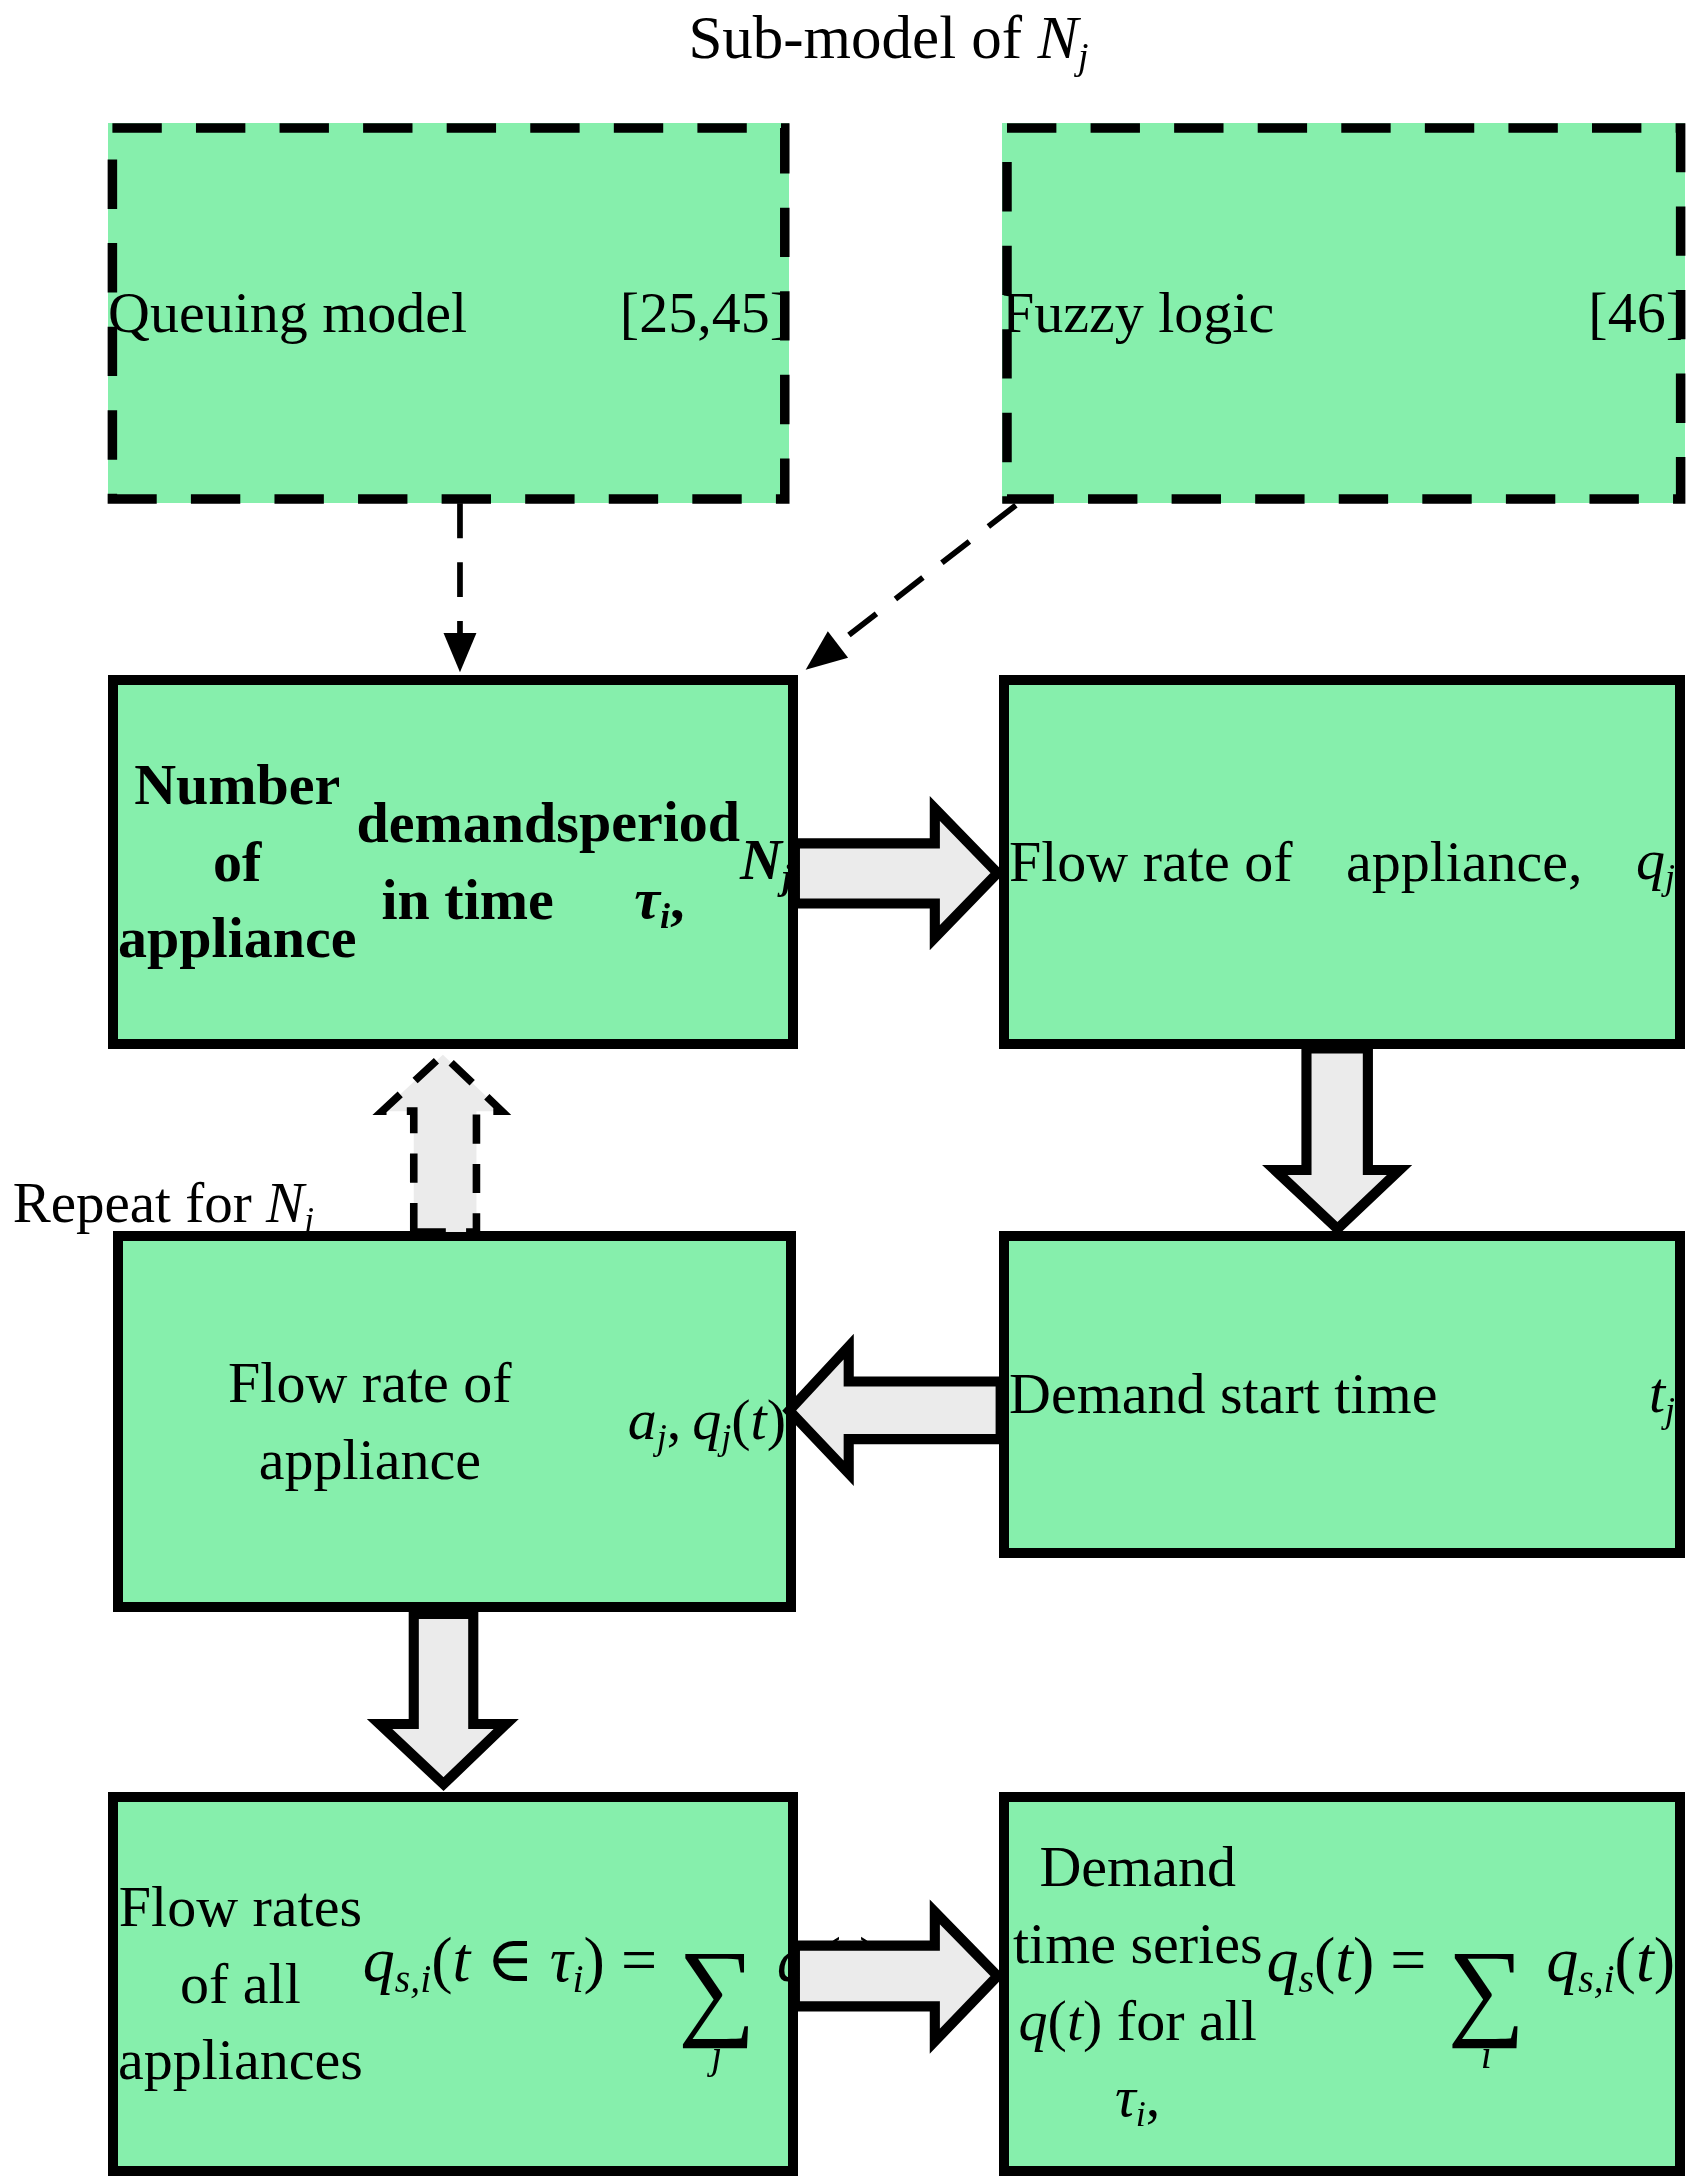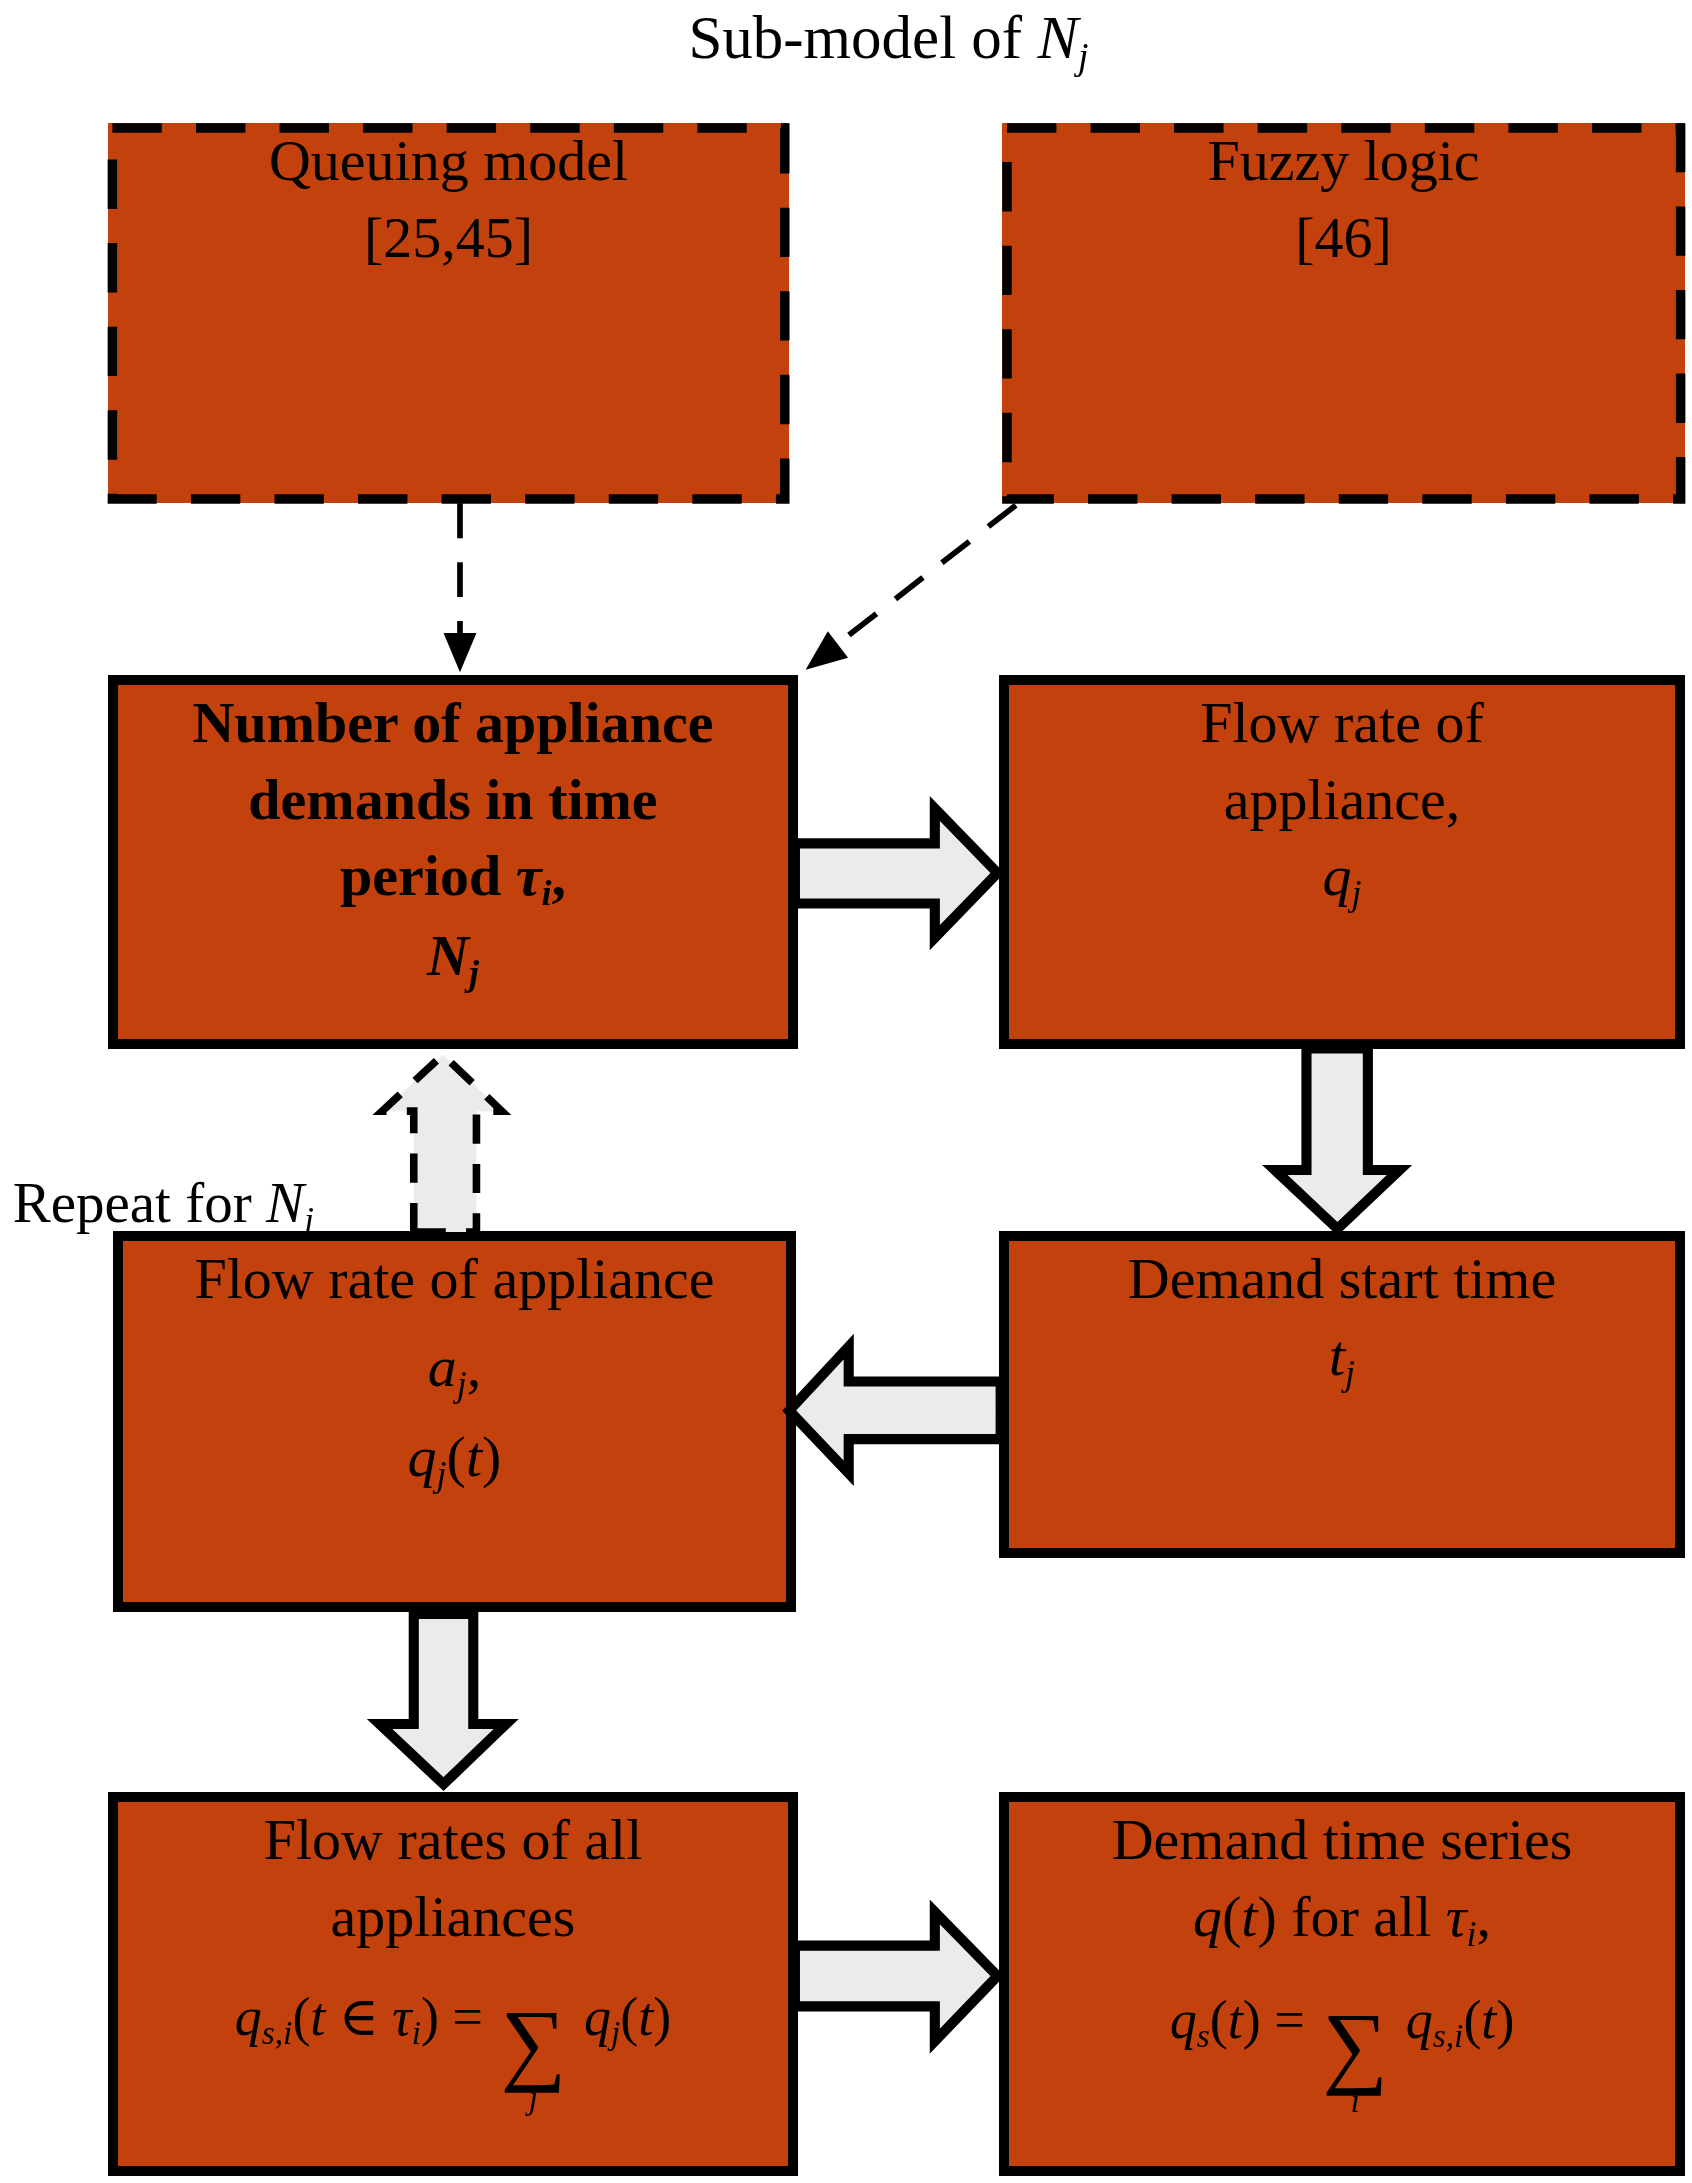--- a/index.html
+++ b/index.html
@@ -11,35 +11,35 @@
     font-family:"Liberation Serif","DejaVu Serif",serif;
     overflow:hidden;
   }
   .title{
     position:absolute;top:3.8px;left:0;width:100%;
     text-align:center;font-size:61px;line-height:1.1;
     transform:translateX(42px);
   }
   .box{
     position:absolute;box-sizing:border-box;
-    display:flex;flex-direction:column;
-    align-items:center;justify-content:flex-start;
+    display:flex;
+    align-items:center;justify-content:space-between;
     text-align:center;
-    background:#c2410c;
+    background:#86efac;
     font-size:58px;line-height:1.32;
   }
   .box.solid{border:10px solid #000;}
   .box.dashed{border:none;} 
   .repeat-label{
     position:absolute;left:12.7px;top:1170px;
     font-size:57px;white-space:nowrap;
   }
   .it{font-style:italic;}
   .sb{font-size:0.62em;vertical-align:-0.28em;}
-  .eq{margin-top:35px;font-size:54px;line-height:1;white-space:nowrap;}
+  .eq{margin-top:35px;font-size:64px;line-height:1;white-space:nowrap;}
   .bigop{display:inline-flex;flex-direction:column;align-items:center;vertical-align:-0.70em;line-height:1;margin:0 0.08em;}
   .bigop .op{font-size:1.7em;line-height:0.85;}
   .bigop .under{font-size:0.62em;font-style:italic;line-height:1;}
   .arrow-layer{
     position:absolute;left:0;top:0;width:1693px;height:2183px;
     pointer-events:none;
   }
   
   #box-queuing{left:108px;top:123px;width:681px;height:380px;}
   #box-fuzzy{left:1002px;top:123px;width:683px;height:380px;}

